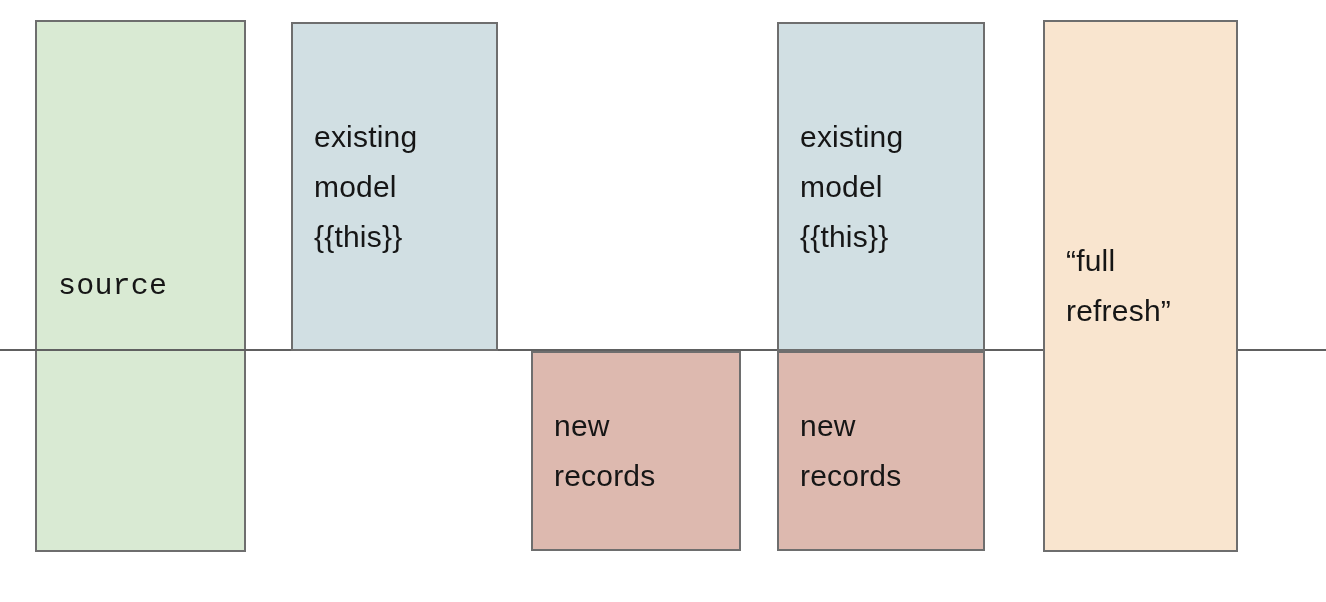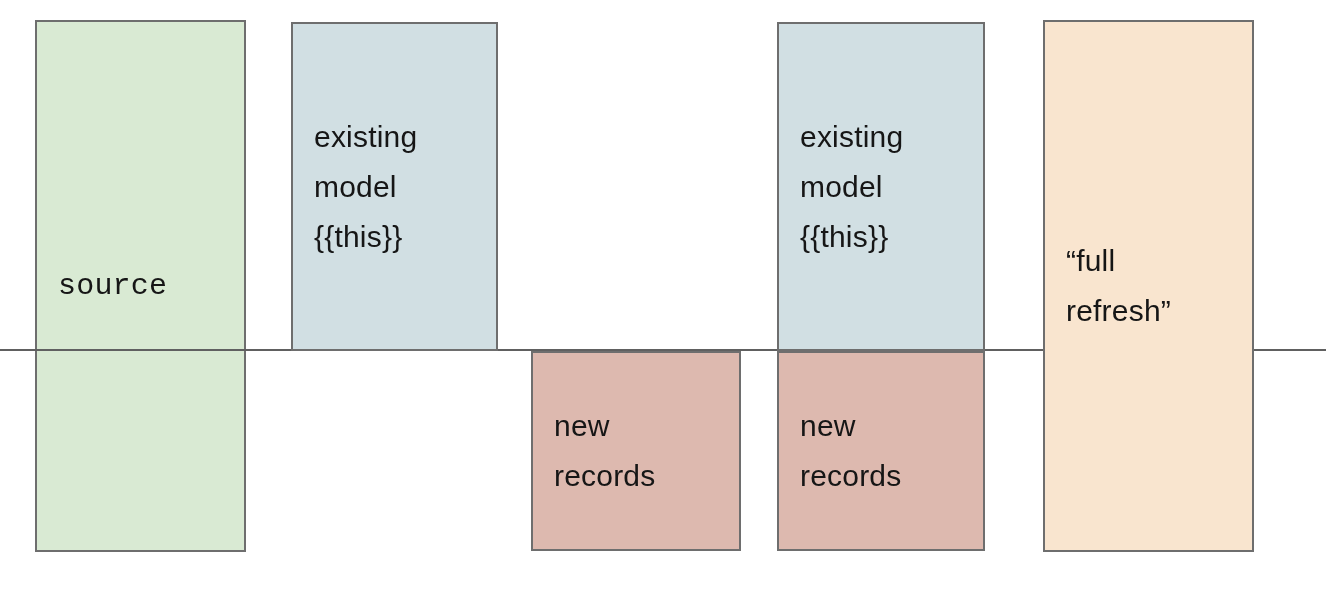--- a/index.html
+++ b/index.html
@@ -31,21 +31,21 @@
     white-space: pre-line;
     letter-spacing: 0.2px;
   }
   
   .box-source          { left: 35px;   top: 20px;  width: 211px; height: 532px; z-index: 1; font-family: Liberation Mono, monospace; }
   .baseline            { position: absolute; left: 0; right: 0; top: 349px; height: 2px; z-index: 2; }
   .box-existing-1      { left: 291px;  top: 22px;  width: 207px; height: 329px; z-index: 3; }
   .box-new-records-1   { left: 531px;  top: 351px; width: 210px; height: 200px; z-index: 3; }
   .box-existing-2      { left: 777px;  top: 22px;  width: 208px; height: 329px; z-index: 3; }
   .box-new-records-2   { left: 777px;  top: 351px; width: 208px; height: 200px; z-index: 3; }
-  .box-full-refresh    { left: 1043px; top: 20px;  width: 211px; height: 532px; z-index: 3; }
+  .box-full-refresh    { left: 1043px; top: 20px;  width: 195px; height: 532px; z-index: 3; }
 </style>
 </head>
 <body>
 
 <div class="canvas">
 
   <div class="box box-source" style="background-color: rgb(217, 234, 211);">
     <span class="label">source</span>
   </div>
 

